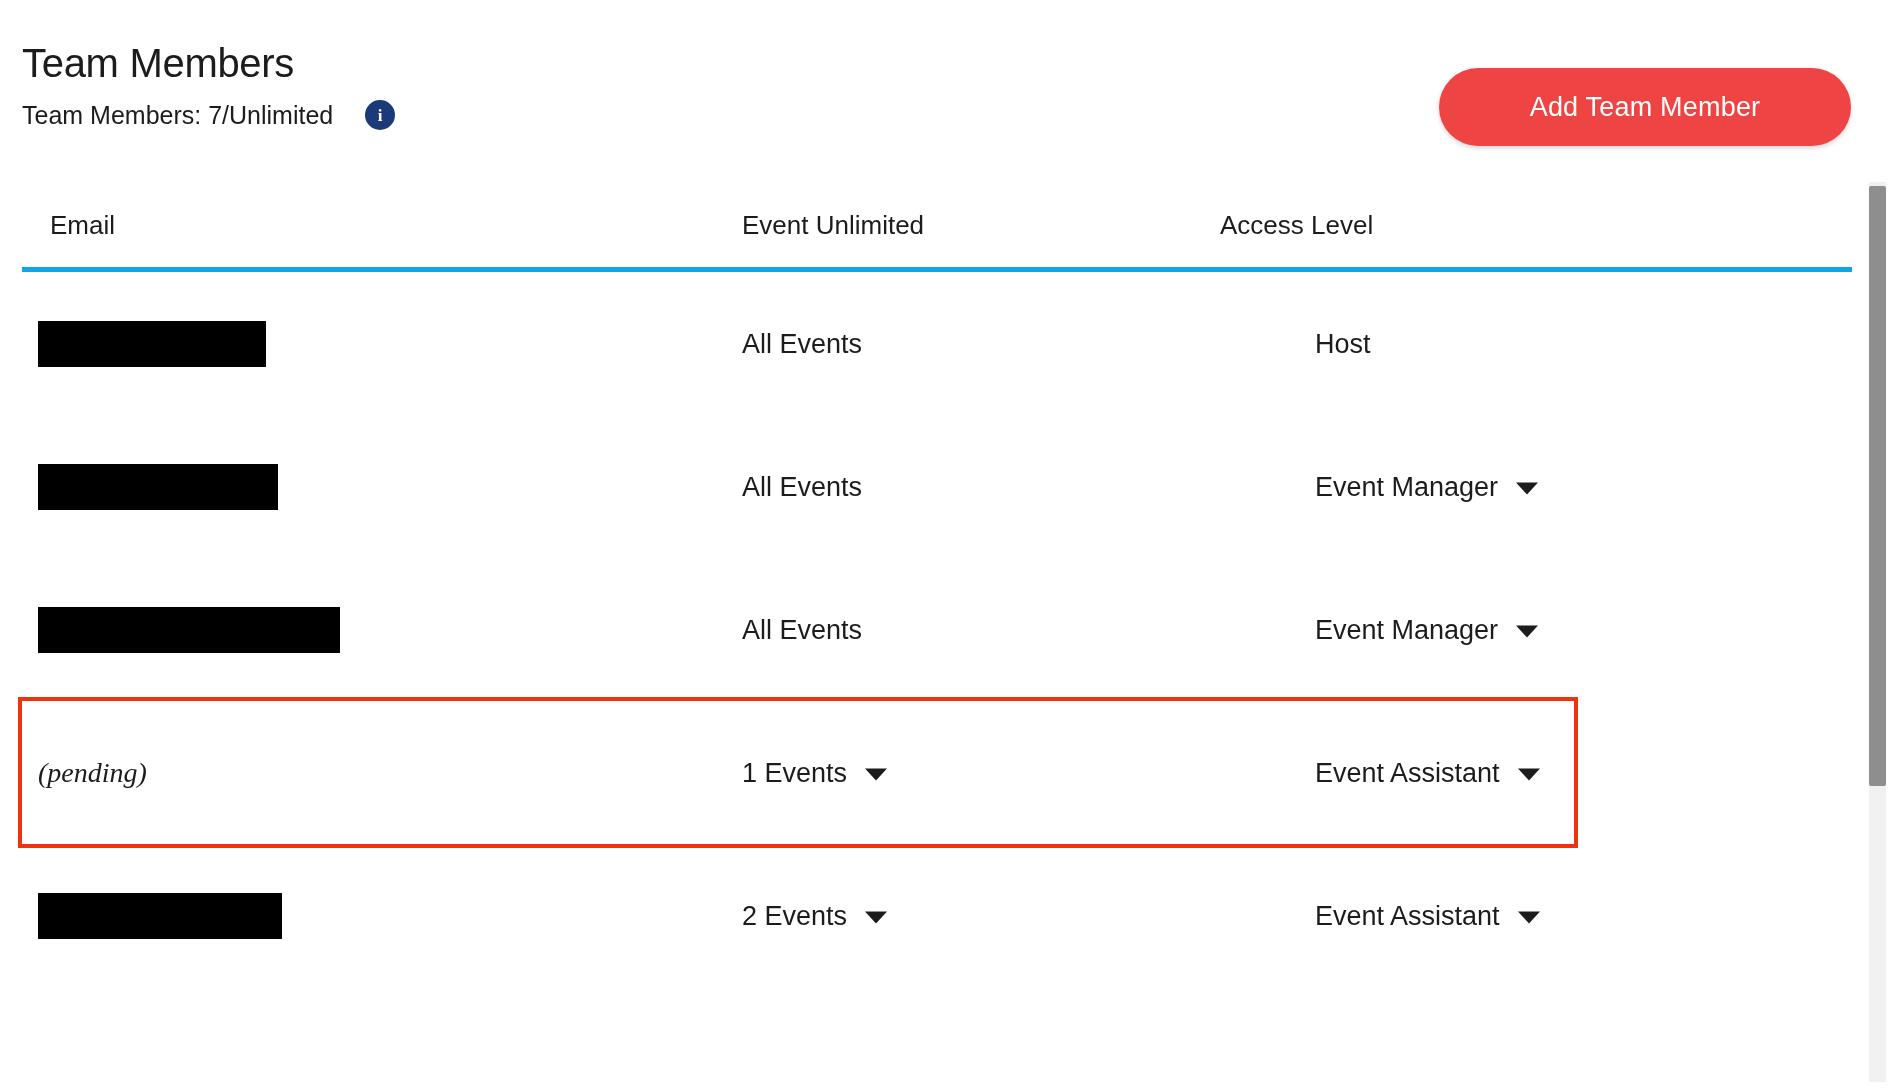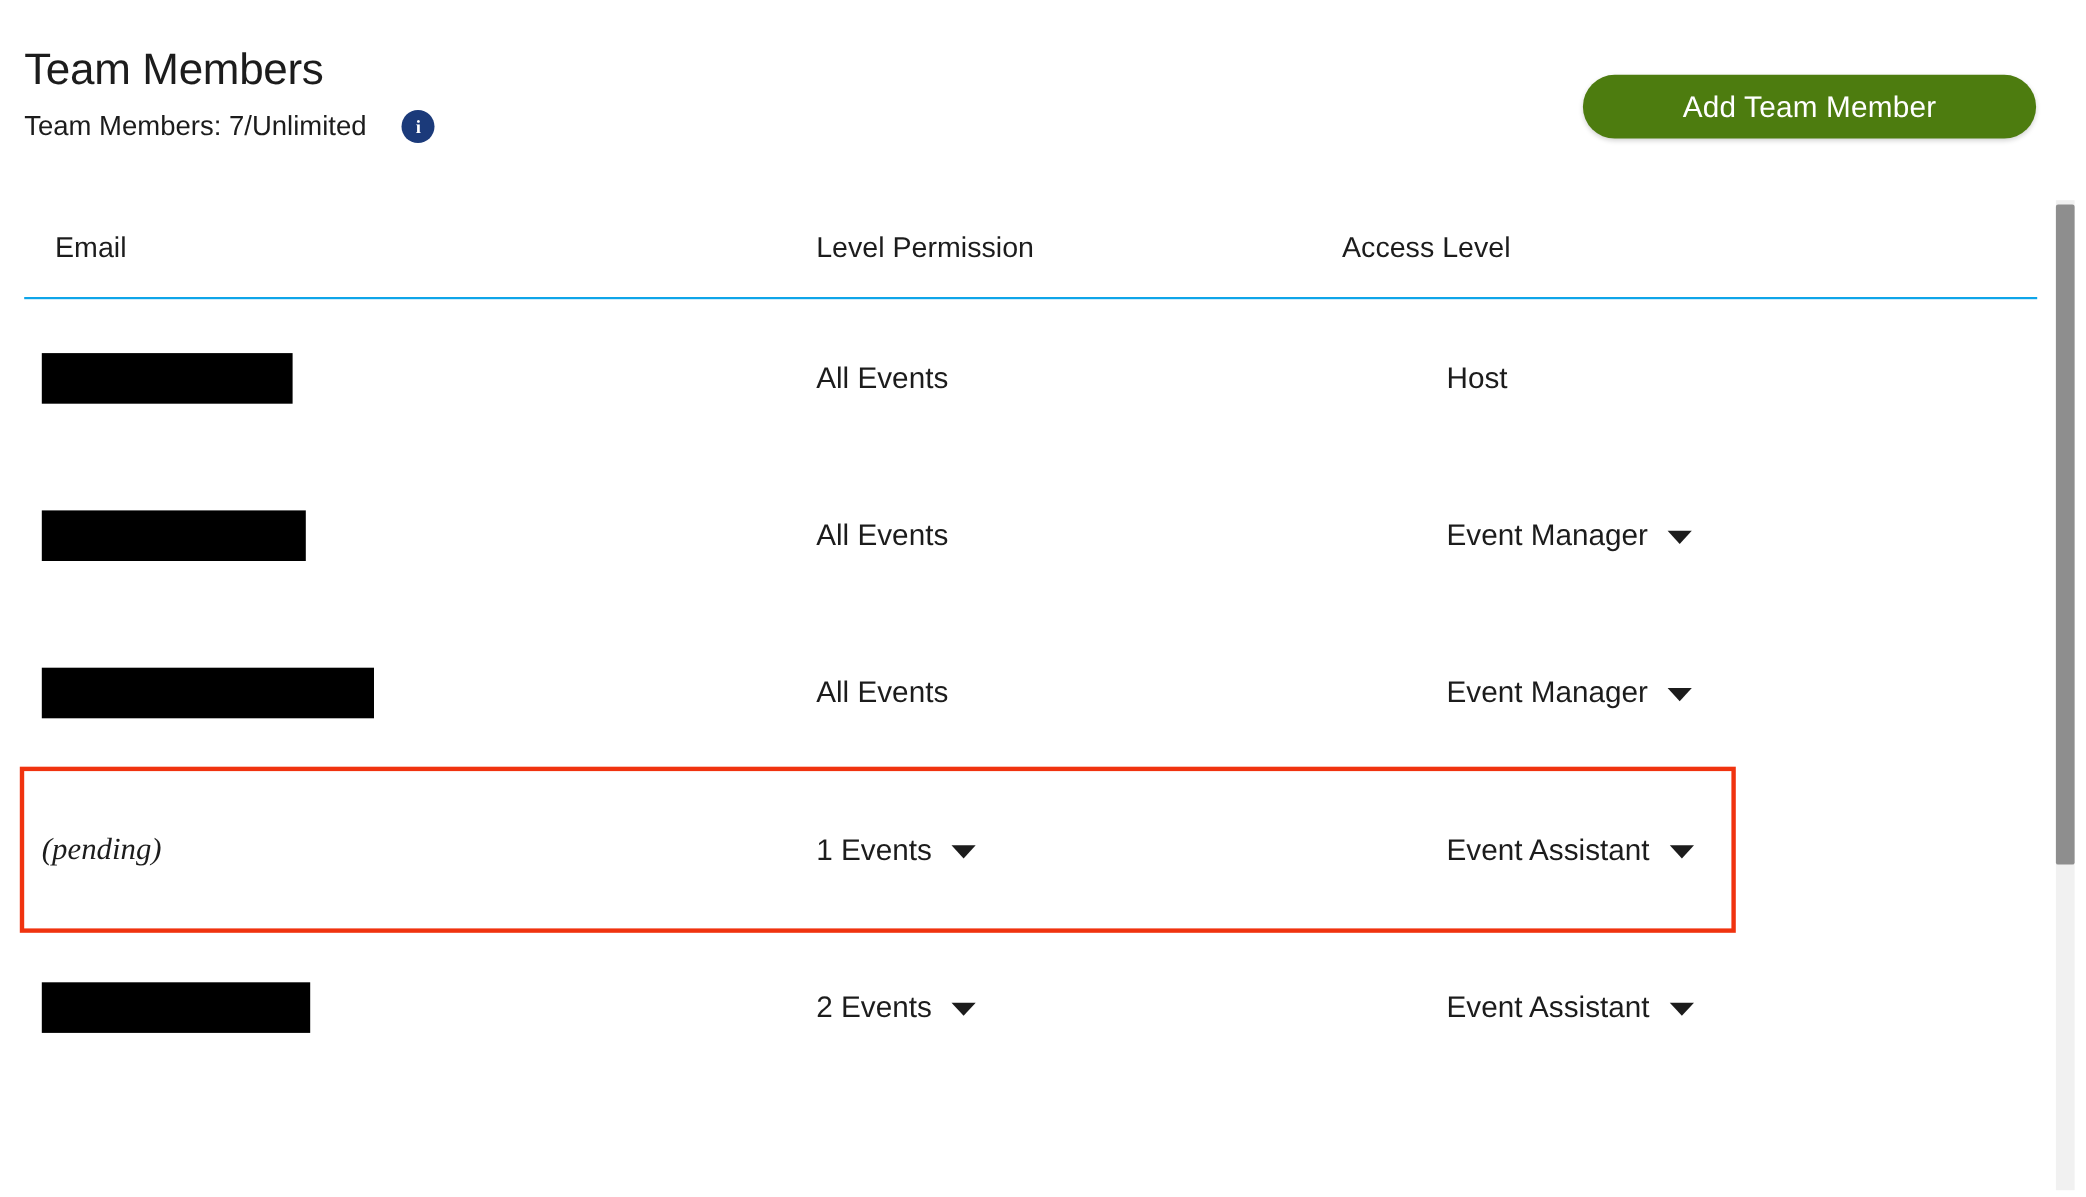--- a/index.html
+++ b/index.html
@@ -60,45 +60,45 @@
     align-items: center;
     justify-content: center;
     line-height: 1;
   }
 
   .add-btn {
     position: absolute;
     right: 45px;
     top: 68px;
     width: 412px;
-    height: 58px;
+    height: 78px;
     border: none;
     border-radius: 39px;
-    background: #4d7c0f;
+    background: #ef4444;
     color: #ffffff;
     font-size: 27px;
     font-family: "Liberation Sans", sans-serif;
     letter-spacing: 0.2px;
     cursor: pointer;
     box-shadow: 0 2px 5px rgba(0,0,0,0.18);
   }
 
   
   .table-wrap {
     position: absolute;
     left: 22px;
     top: 196px;
     width: 1830px;
     height: 880px;
   }
 
   .thead {
     position: relative;
     height: 76px;
-    border-bottom: 2px solid #0ea5e9;
+    border-bottom: 5px solid #0ea5e9;
     text-decoration: underline;
   }
   .th {
     position: absolute;
     top: 14px;
     font-size: 26px;
     color: #1c1c1c;
   }
   .th.c-email { left: 28px; }
   .th.c-perm  { left: 720px; }
@@ -181,21 +181,21 @@
     <span class="subline-text">Team Members: 7/Unlimited</span>
     <span class="info-icon">i</span>
   </div>
 
   <button class="add-btn">Add Team Member</button>
 
   <div class="table-wrap">
 
     <div class="thead">
       <span class="th c-email">Email</span>
-      <span class="th c-perm">Level Permission</span>
+      <span class="th c-perm">Event Unlimited</span>
       <span class="th c-access">Access Level</span>
     </div>
 
     <div id="rows">
         <div class="row">
           <div class="cell c-email">
             <span class="redacted" style="width: 228px;"></span>
           </div>
           <div class="cell c-perm">
             <span>All Events</span>

